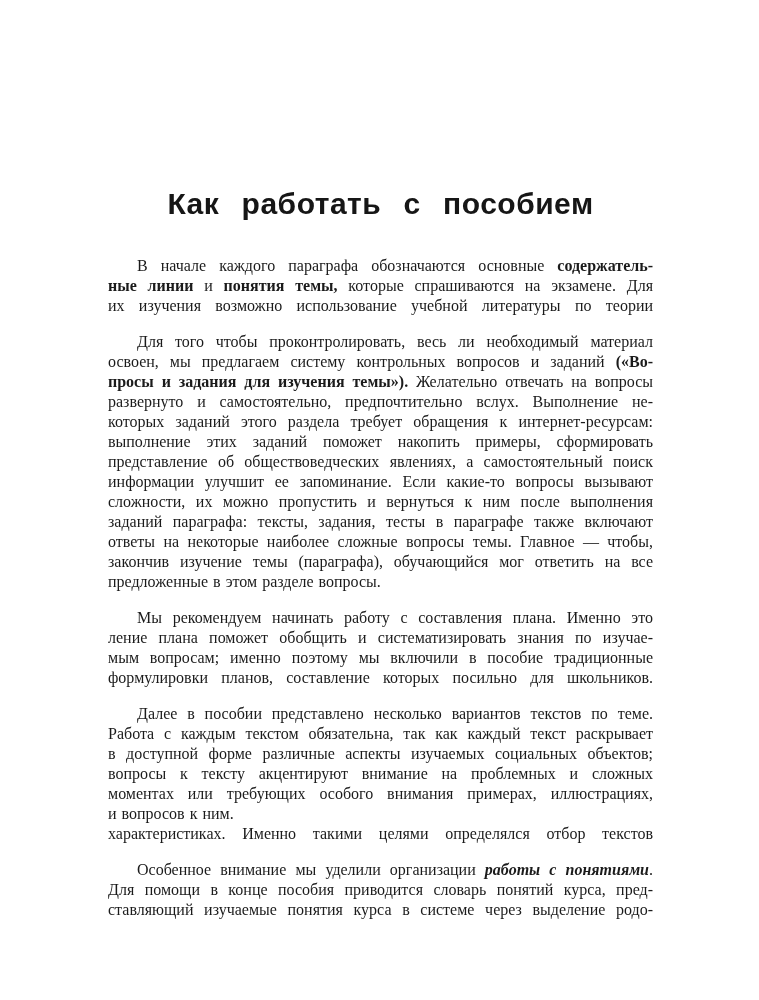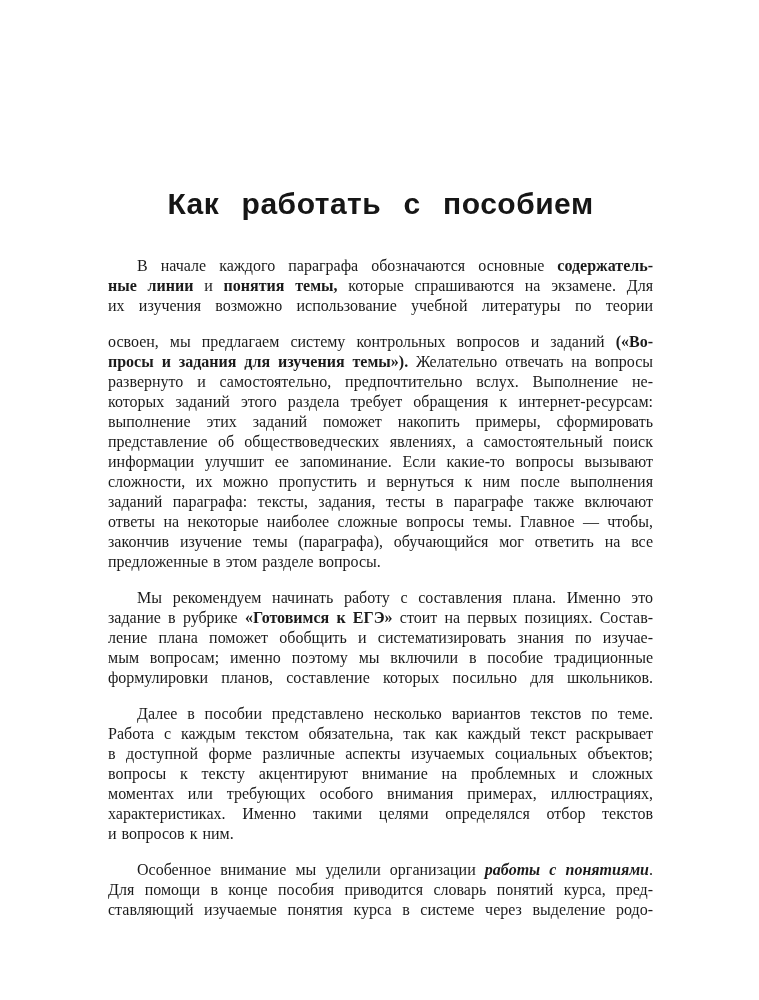--- a/index.html
+++ b/index.html
@@ -62,48 +62,48 @@
 <div class="page">
   <div class="content">
     <h1 class="title">Как работать с пособием</h1>
     <div class="text-block">
         <div class="paragraph">
           <div class="line indent"><span>В начале каждого параграфа обозначаются основные </span><span class="b">содержатель-</span></div>
           <div class="line"><span class="b">ные линии</span><span> и </span><span class="b">понятия темы,</span><span> которые спрашиваются на экзамене. Для</span></div>
           <div class="line"><span>их изучения возможно использование учебной литературы по теории</span></div>
         </div>
         <div class="paragraph">
+          <div class="line indent"><span>Для того чтобы проконтролировать, весь ли необходимый материал</span></div>
           <div class="line"><span>освоен, мы предлагаем систему контрольных вопросов и заданий </span><span class="b">(«Во-</span></div>
           <div class="line"><span class="b">просы и задания для изучения темы»).</span><span> Желательно отвечать на вопросы</span></div>
           <div class="line"><span>развернуто и самостоятельно, предпочтительно вслух. Выполнение не-</span></div>
           <div class="line"><span>которых заданий этого раздела требует обращения к интернет-ресурсам:</span></div>
           <div class="line"><span>выполнение этих заданий поможет накопить примеры, сформировать</span></div>
           <div class="line"><span>представление об обществоведческих явлениях, а самостоятельный поиск</span></div>
           <div class="line"><span>информации улучшит ее запоминание. Если какие-то вопросы вызывают</span></div>
           <div class="line"><span>сложности, их можно пропустить и вернуться к ним после выполнения</span></div>
           <div class="line"><span>заданий параграфа: тексты, задания, тесты в параграфе также включают</span></div>
           <div class="line"><span>ответы на некоторые наиболее сложные вопросы темы. Главное — чтобы,</span></div>
           <div class="line"><span>закончив изучение темы (параграфа), обучающийся мог ответить на все</span></div>
           <div class="line para-end"><span>предложенные в этом разделе вопросы.</span></div>
         </div>
         <div class="paragraph">
           <div class="line indent"><span>Мы рекомендуем начинать работу с составления плана. Именно это</span></div>
-          <div class="line"><span>задание в рубрике </span><span class="b">«Готовимся к ЕГЭ»</span><span> стоит на первых позициях. Состав-</span></div>
           <div class="line"><span>ление плана поможет обобщить и систематизировать знания по изучае-</span></div>
           <div class="line"><span>мым вопросам; именно поэтому мы включили в пособие традиционные</span></div>
           <div class="line"><span>формулировки планов, составление которых посильно для школьников.</span></div>
         </div>
         <div class="paragraph">
           <div class="line indent"><span>Далее в пособии представлено несколько вариантов текстов по теме.</span></div>
           <div class="line"><span>Работа с каждым текстом обязательна, так как каждый текст раскрывает</span></div>
           <div class="line"><span>в доступной форме различные аспекты изучаемых социальных объектов;</span></div>
           <div class="line"><span>вопросы к тексту акцентируют внимание на проблемных и сложных</span></div>
           <div class="line"><span>моментах или требующих особого внимания примерах, иллюстрациях,</span></div>
+          <div class="line para-end"><span>и вопросов к ним.</span></div>
           <div class="line"><span>характеристиках. Именно такими целями определялся отбор текстов</span></div>
-          <div class="line para-end"><span>и вопросов к ним.</span></div>
         </div>
         <div class="paragraph">
           <div class="line indent"><span>Особенное внимание мы уделили организации </span><span class="bi">работы с понятиями</span><span>.</span></div>
           <div class="line"><span>Для помощи в конце пособия приводится словарь понятий курса, пред-</span></div>
           <div class="line"><span>ставляющий изучаемые понятия курса в системе через выделение родо-</span></div>
         </div>
       </div>
   </div>
 </div>
 

